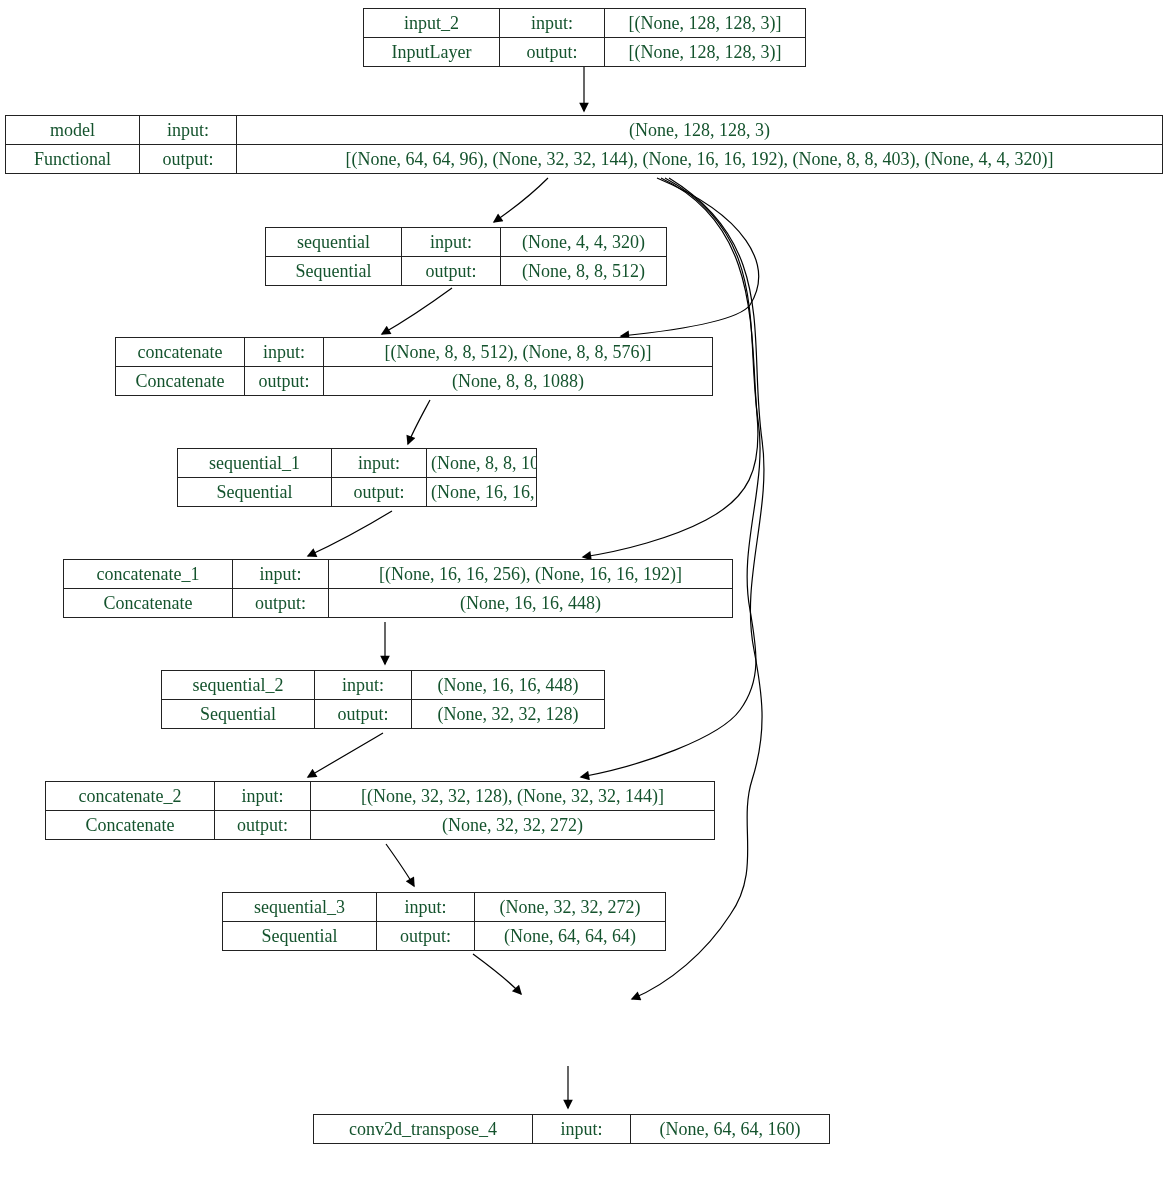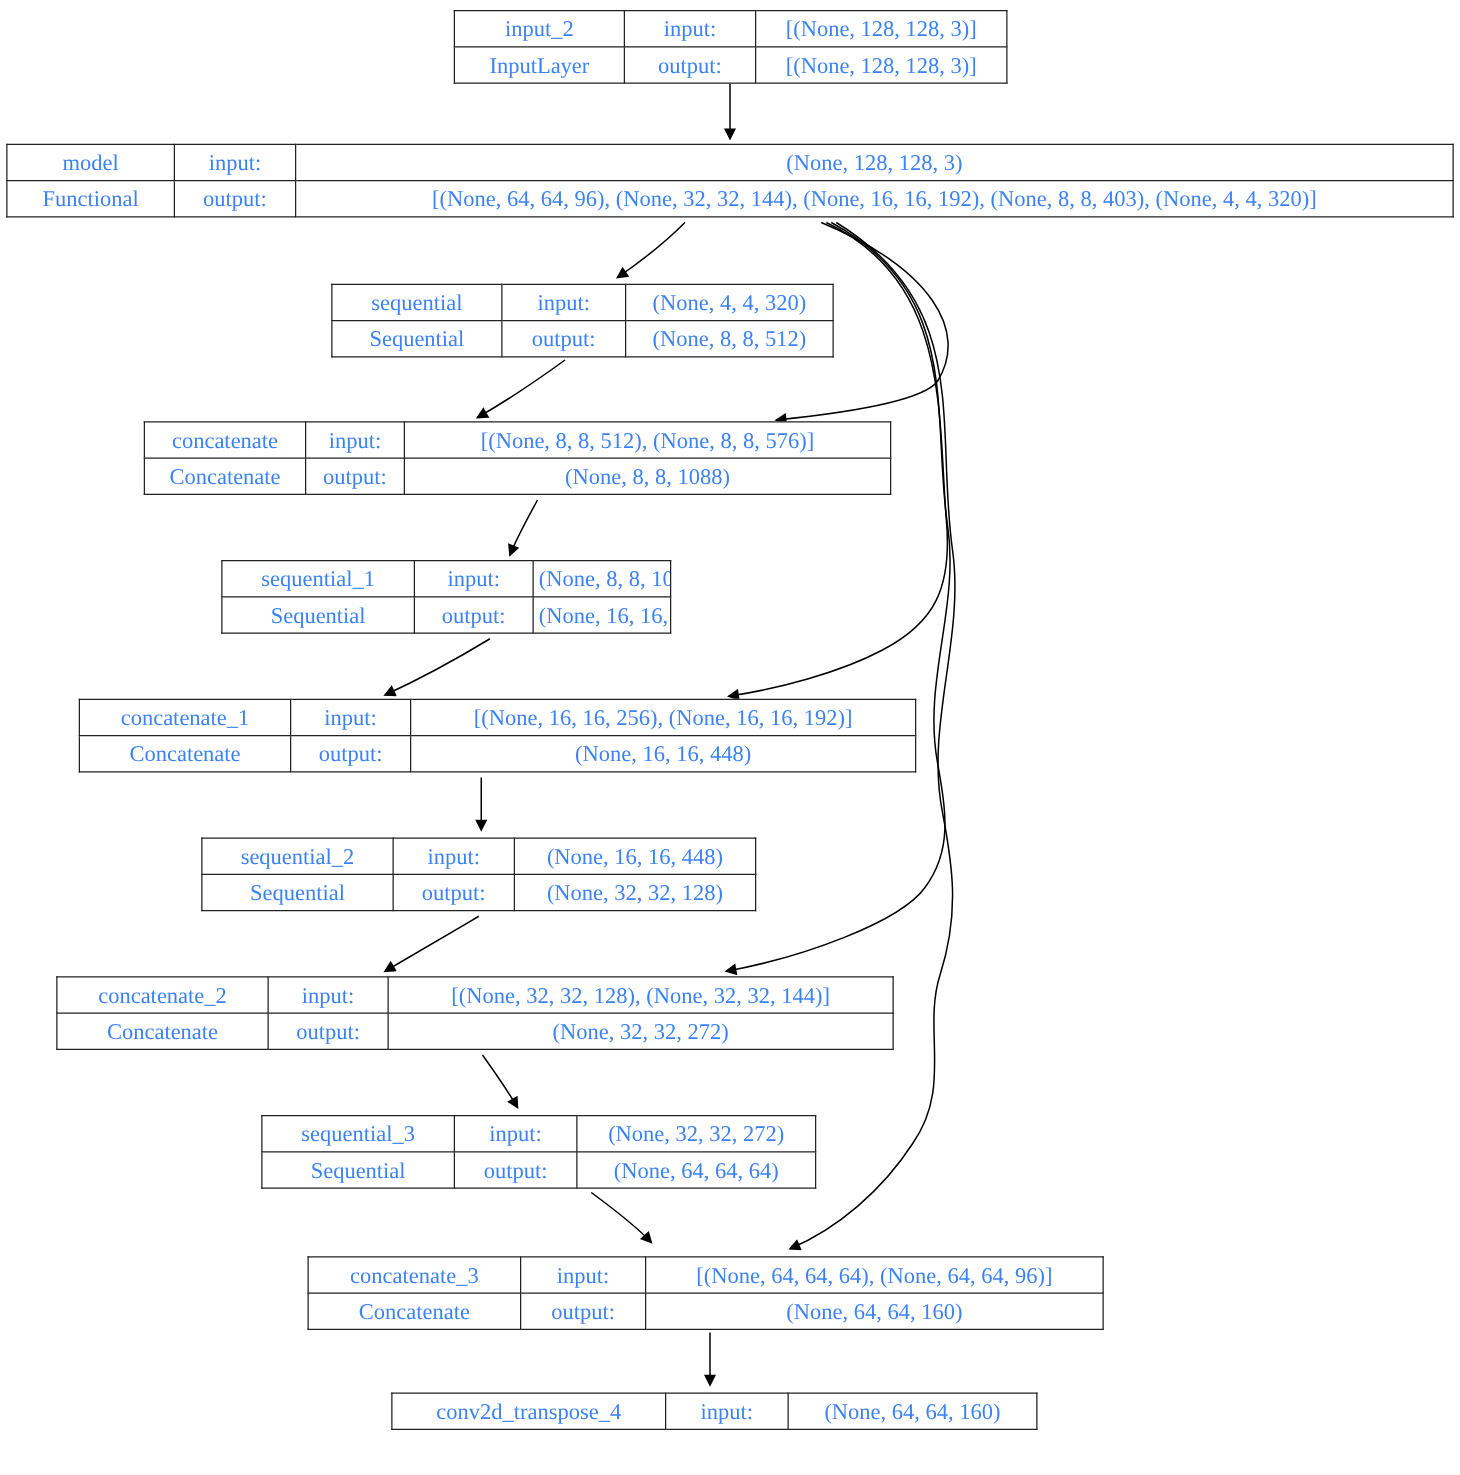--- a/index.html
+++ b/index.html
@@ -22,42 +22,42 @@
     stroke:#000000;
     stroke-width:1.2;
   }
   table.node{
     position:absolute;
     z-index:2;
     border-collapse:collapse;
     table-layout:fixed;
     background:#ffffff;
     font-size:18px;
-    color:#3b82f6;
+    color:#14532d;
     z-index:2;
   }
   table.node td{
     border:1.2px solid #222222;
     height:28px;
     padding:0 4px;
     text-align:center;
     vertical-align:middle;
     white-space:nowrap;
     overflow:hidden;
   }
   
   #n0{left:363px;top:8px;width:443px}   #n0 .c-name{width:127px} #n0 .c-label{width:96px}
   #n1{left:5px;top:115px;width:1158px}  #n1 .c-name{width:125px} #n1 .c-label{width:88px}
   #n2{left:265px;top:227px;width:402px} #n2 .c-name{width:127px} #n2 .c-label{width:90px}
   #n3{left:115px;top:337px;width:598px} #n3 .c-name{width:120px} #n3 .c-label{width:70px}
   #n4{left:177px;top:448px;width:360px} #n4 .c-name{width:145px} #n4 .c-label{width:86px}
   #n5{left:63px;top:559px;width:670px}  #n5 .c-name{width:160px} #n5 .c-label{width:87px}
   #n6{left:161px;top:670px;width:444px} #n6 .c-name{width:144px} #n6 .c-label{width:88px}
   #n7{left:45px;top:781px;width:670px}  #n7 .c-name{width:160px} #n7 .c-label{width:87px}
-  #n8{left:209px;top:892px;width:444px} #n8 .c-name{width:145px} #n8 .c-label{width:89px}
+  #n8{left:222px;top:892px;width:444px} #n8 .c-name{width:145px} #n8 .c-label{width:89px}
   #n9{left:246px;top:1005px;width:637px} #n9 .c-name{width:161px} #n9 .c-label{width:91px}
   #n10{left:313px;top:1114px;width:517px} #n10 .c-name{width:210px} #n10 .c-label{width:89px}
 </style>
 </head>
 <body>
 
 <div class="canvas">
 
   <svg class="edges" viewBox="0 0 1168 1180" xmlns="http://www.w3.org/2000/svg">
     <defs>
@@ -209,38 +209,24 @@
       <td class="c-value">(None, 32, 32, 272)</td>
     </tr>
     <tr>
       <td class="c-name">Sequential</td>
       <td class="c-label">output:</td>
       <td class="c-value">(None, 64, 64, 64)</td>
     </tr>
   </tbody>
     </table>
 
-  <table class="node" id="n9">
-    <tbody>
-        <tr>
-      <td class="c-name">concatenate_3</td>
-      <td class="c-label">input:</td>
-      <td class="c-value">[(None, 64, 64, 64), (None, 64, 64, 96)]</td>
-    </tr>
-    <tr>
-      <td class="c-name">Concatenate</td>
-      <td class="c-label">output:</td>
+
+  <table class="node" id="n10">
+    <tbody>
+        <tr>
+      <td class="c-name">conv2d_transpose_4</td>
+      <td class="c-label">input:</td>
       <td class="c-value">(None, 64, 64, 160)</td>
     </tr>
   </tbody>
     </table>
 
-  <table class="node" id="n10">
-    <tbody>
-        <tr>
-      <td class="c-name">conv2d_transpose_4</td>
-      <td class="c-label">input:</td>
-      <td class="c-value">(None, 64, 64, 160)</td>
-    </tr>
-  </tbody>
-    </table>
-
 </div>
 
 </body></html>

